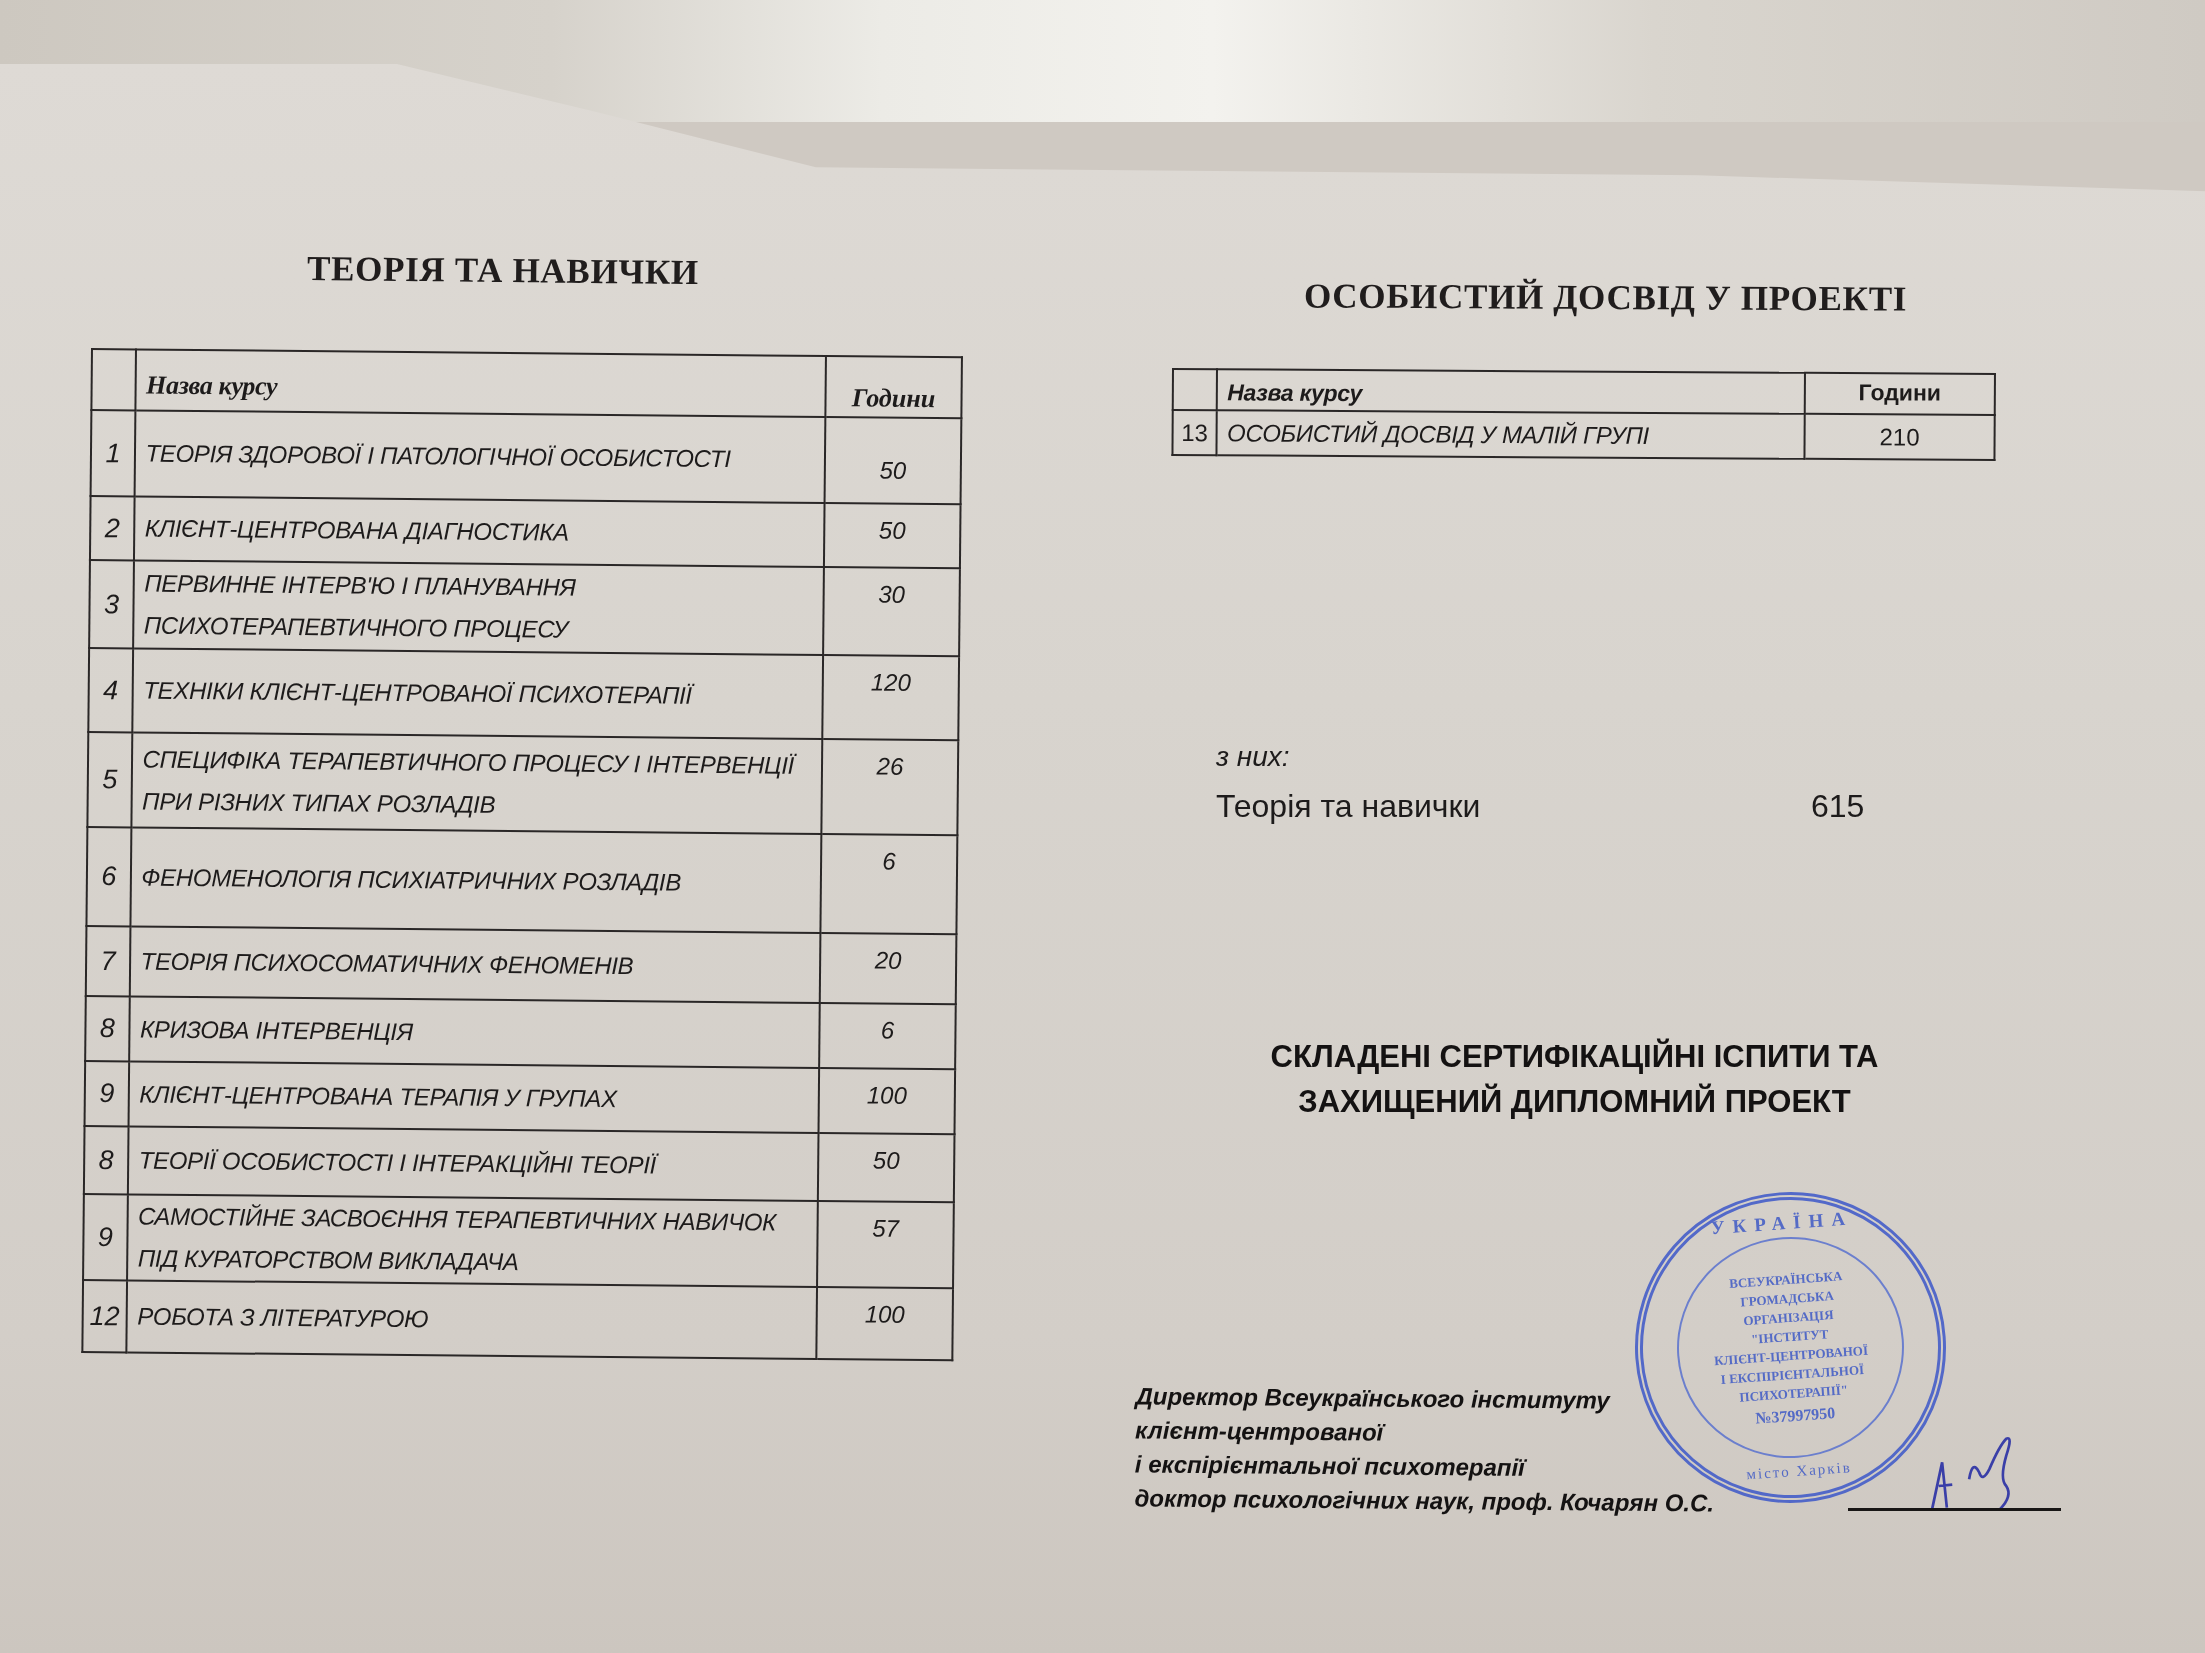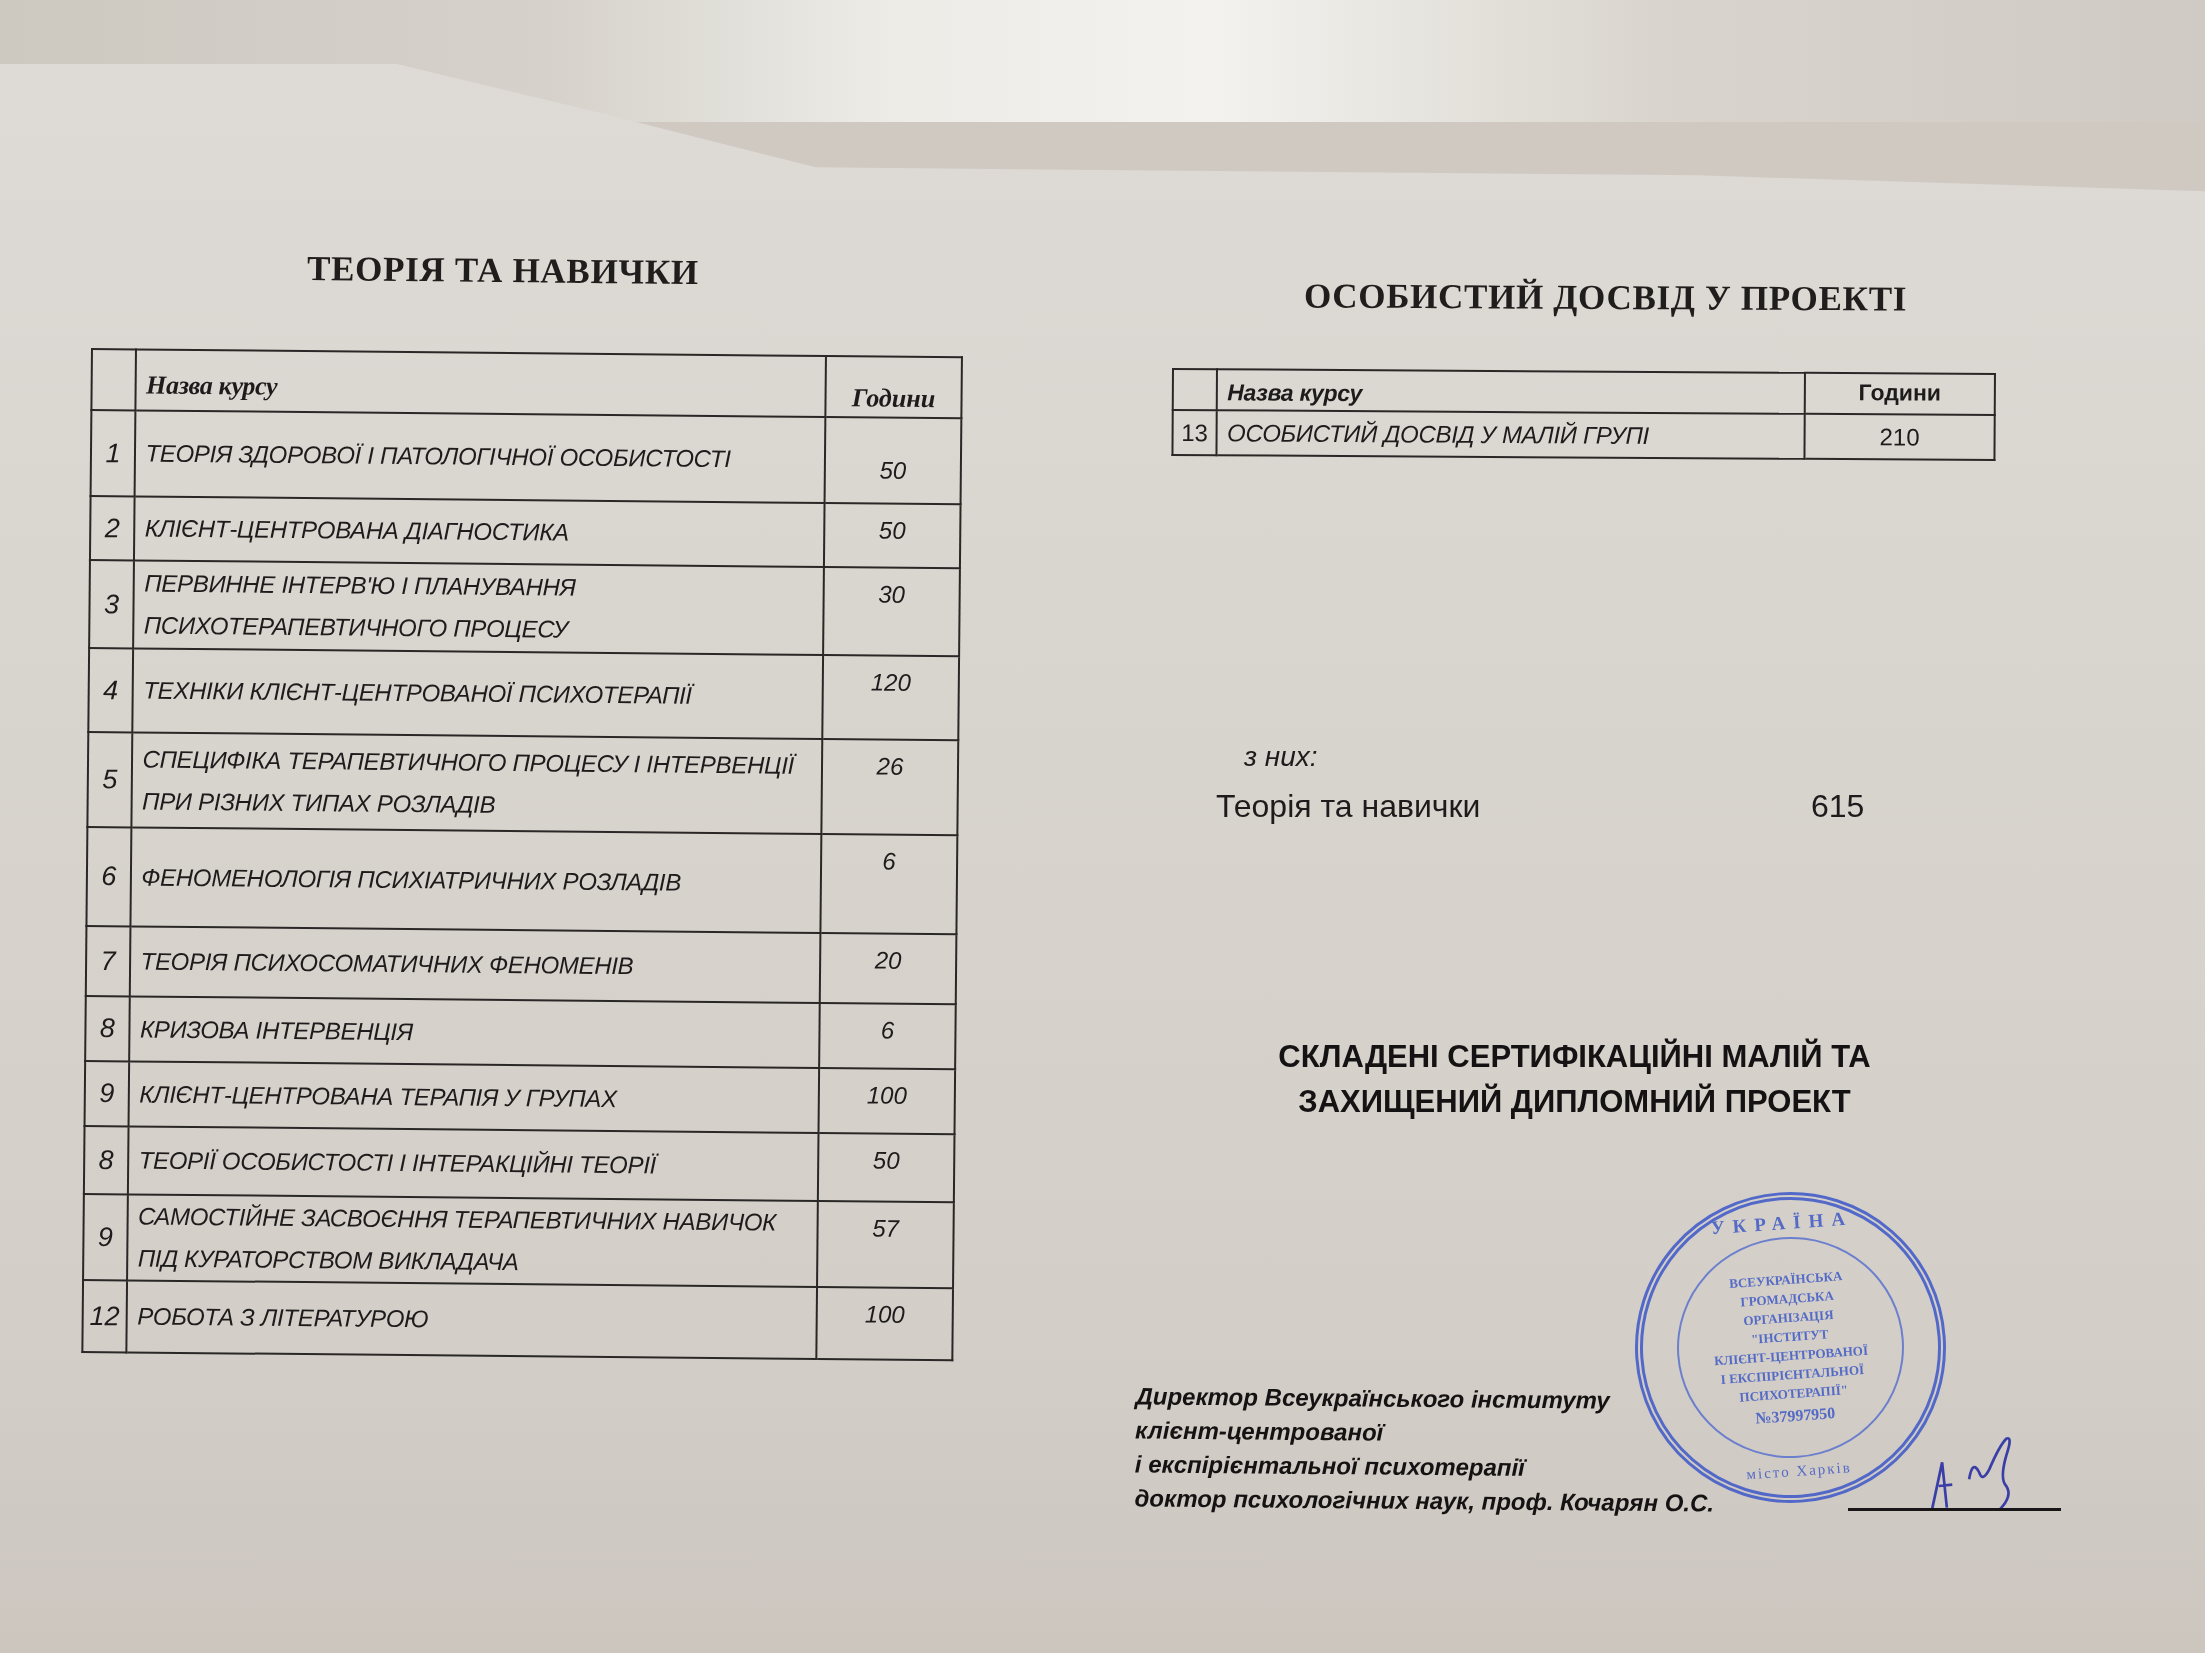--- a/index.html
+++ b/index.html
@@ -38,21 +38,21 @@
   #left-table { left:91px; top:348px; width:872px; transform:rotate(0.55deg); transform-origin:left top; }
   #right-table { left:1172px; top:368px; width:824px; transform:rotate(0.35deg); transform-origin:left top; }
   #right-table td { font-size:24px; }
   #right-table tr.head td { font-family:"Liberation Sans", sans-serif; font-size:23px; }
   #right-table td.hrs { vertical-align:middle; padding-top:0; font-style:normal; }
   #right-table td.num { font-style:normal; }
 
   .totals { position:absolute; left:1216px; top:733px; width:676px; }
   .totals .row { display:flex; justify-content:space-between; height:53px; align-items:center; font-size:32px; }
   .totals .row.main span:first-child { font-weight:bold; font-style:italic; }
-  .totals .row.sub { font-style:italic; font-size:28px; height:47px;margin-left:28px; }
+  .totals .row.sub { font-style:italic; font-size:28px; height:47px; }
   .totals .val { width:81px; text-align:left; }
 
   .cert {
     position:absolute; left:1230px; top:1034px; width:689px; text-align:center;
     font-weight:bold; font-size:31px; line-height:45px; color:#141212;
   }
   .director {
     position:absolute; left:1135px; top:1382px; font-weight:bold; font-style:italic;
     font-size:24px; line-height:34px; color:#141212; transform:rotate(0.5deg);
   }
@@ -172,21 +172,21 @@
   <div class="row sub">
     <span>з них:</span>
   </div>
   <div class="row">
     <span>Теорія та навички</span>
     <span class="val">615</span>
   </div>
 </div>
 
 <div class="cert">
-  <div>СКЛАДЕНІ СЕРТИФІКАЦІЙНІ МАЛІЙ ТА</div>
+  <div>СКЛАДЕНІ СЕРТИФІКАЦІЙНІ ІСПИТИ ТА</div>
   <div>ЗАХИЩЕНИЙ ДИПЛОМНИЙ ПРОЕКТ</div>
 </div>
 
 <div class="stamp">
   <div class="top">УКРАЇНА</div>
   <div class="inner">
     <div>ВСЕУКРАЇНСЬКА</div>
     <div>ГРОМАДСЬКА</div>
     <div>ОРГАНІЗАЦІЯ</div>
     <div>"ІНСТИТУТ</div>

